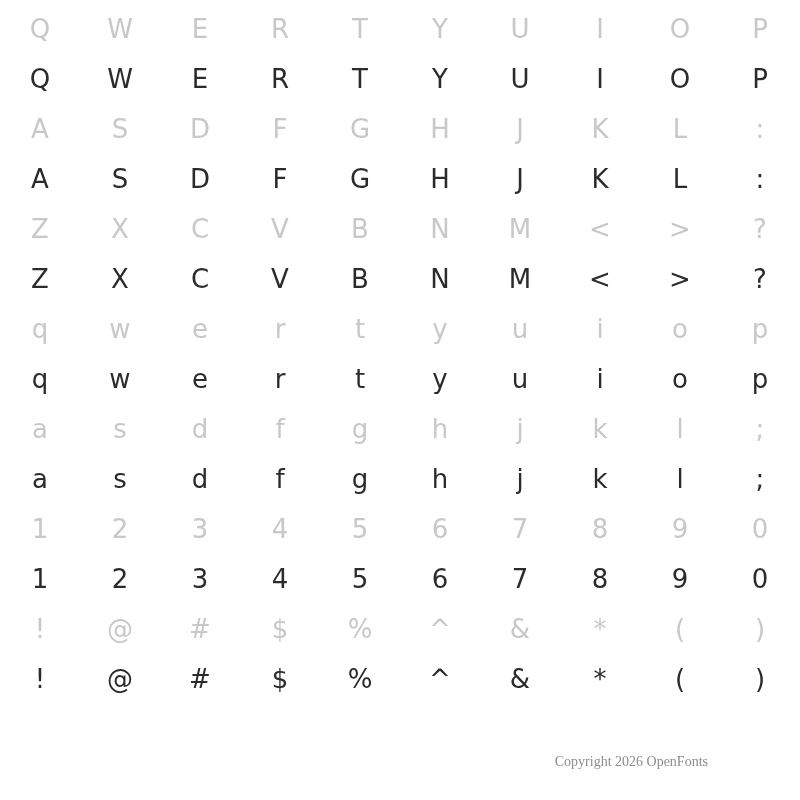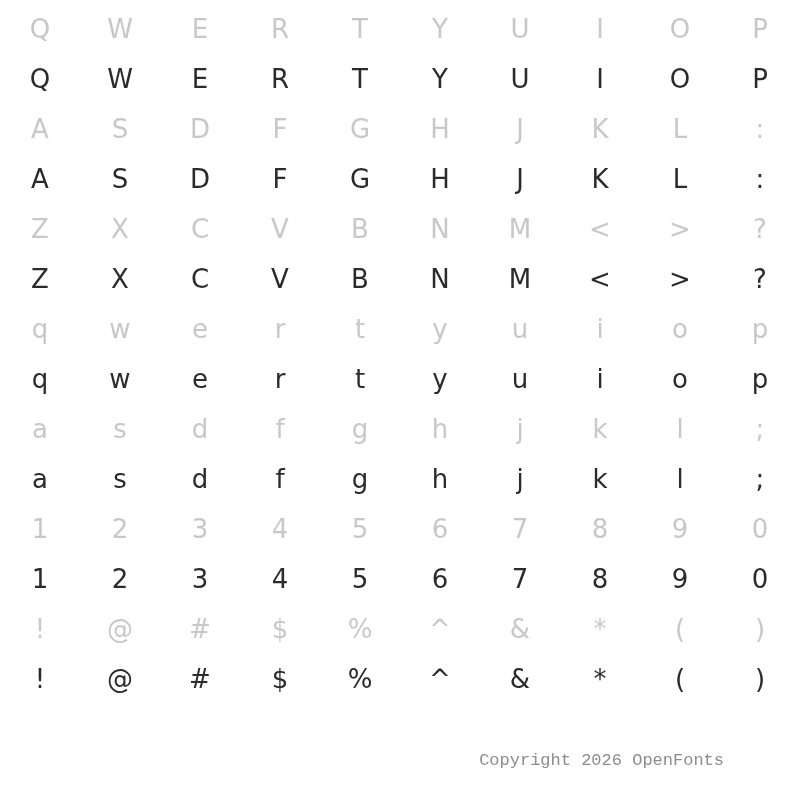--- a/index.html
+++ b/index.html
@@ -49,25 +49,25 @@
   .row-dark .cell {
     color: #2b2b2b;
     font-size: 26px;
     height: 50px;
     display: flex;
     align-items: center;
     justify-content: center;
   }
   .footer {
     position: absolute;
-    right: 76px;
+    right: 92px;
     bottom: 30px;
-    font-size: 17px;
+    font-size: 14px;
     color: #8c8c8c;
-    font-family: Liberation Mono, monospace;
+    font-family: Liberation Serif, serif;
     white-space: nowrap;
   }
 </style>
 </head>
 <body>
 
 <div class="sheet">
   <div class="grid" id="glyph-grid">
       <div class="row row-light">
         <div class="cell">Q</div>

